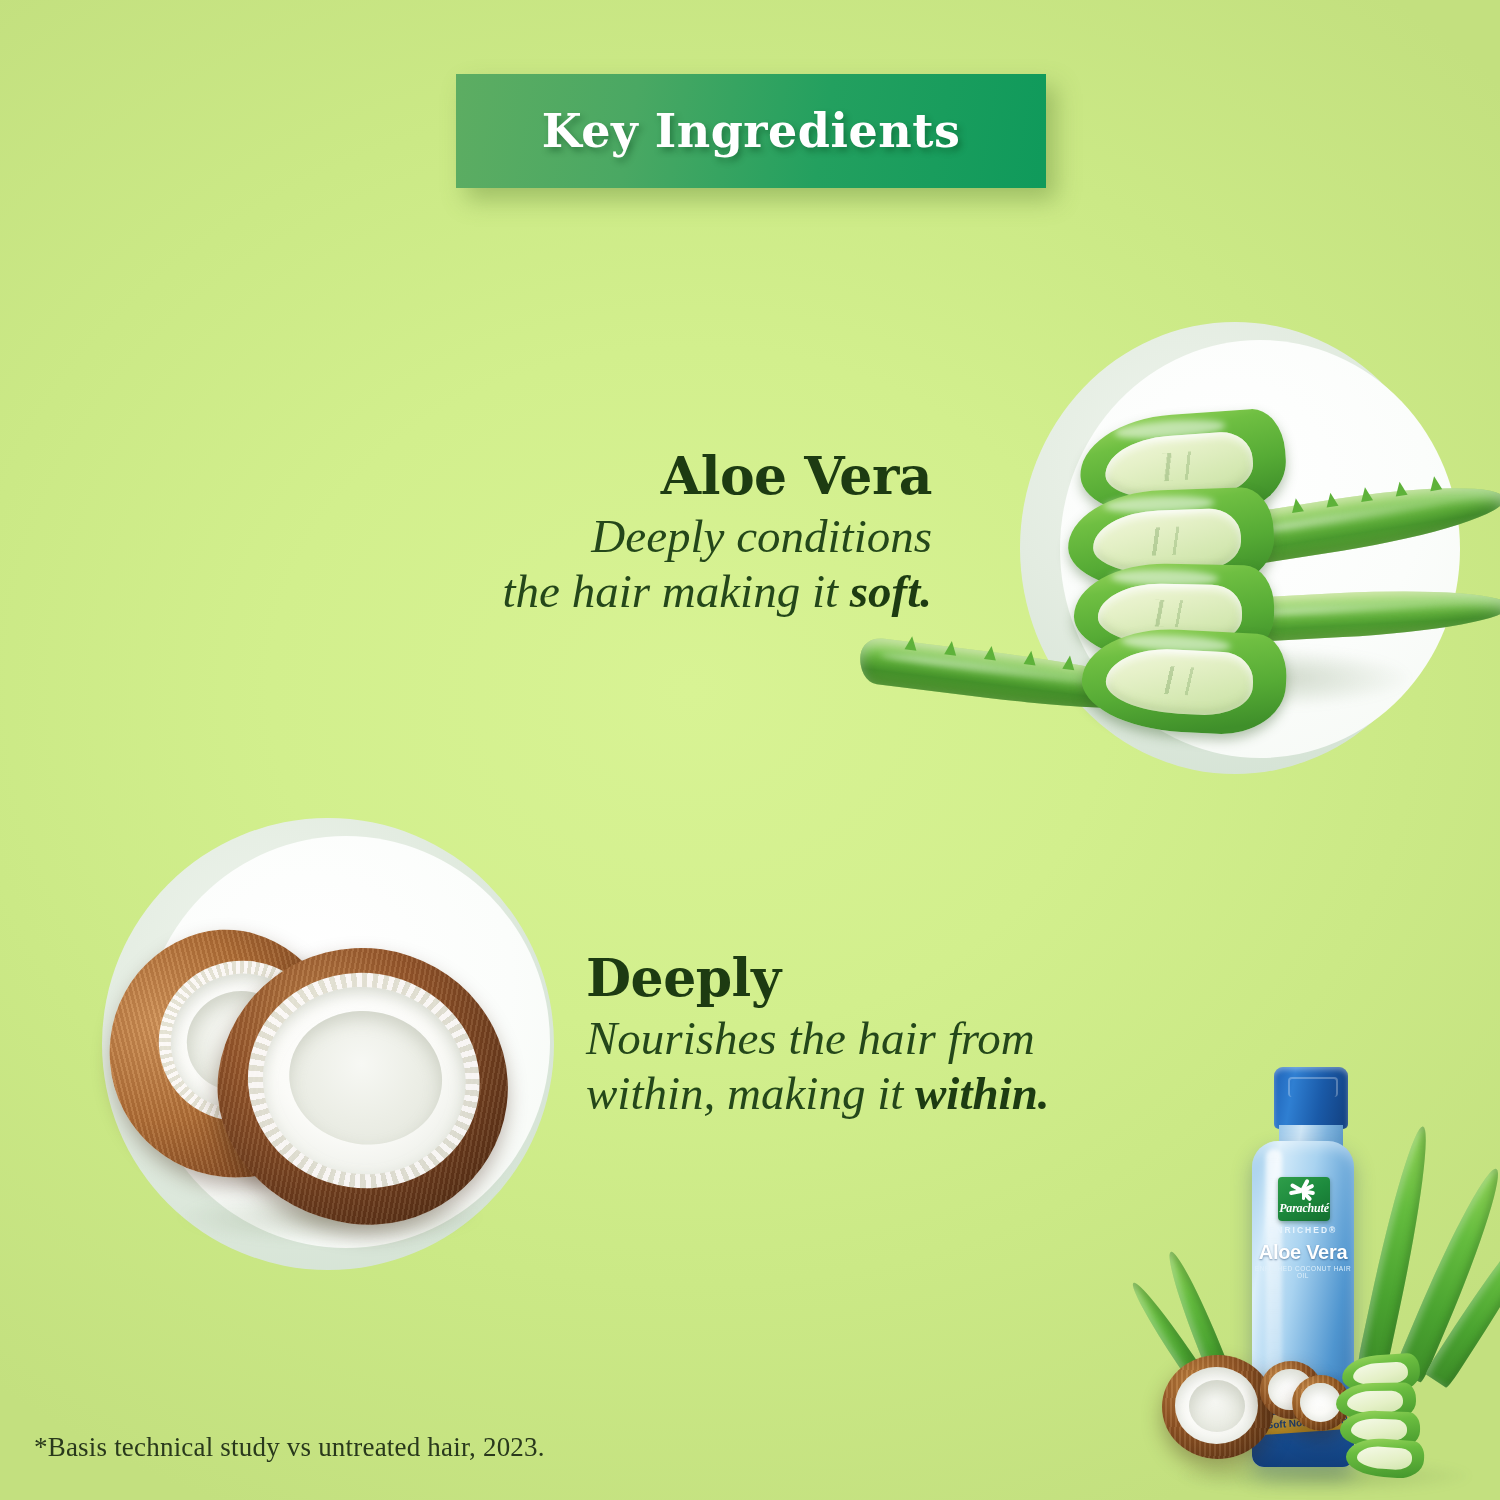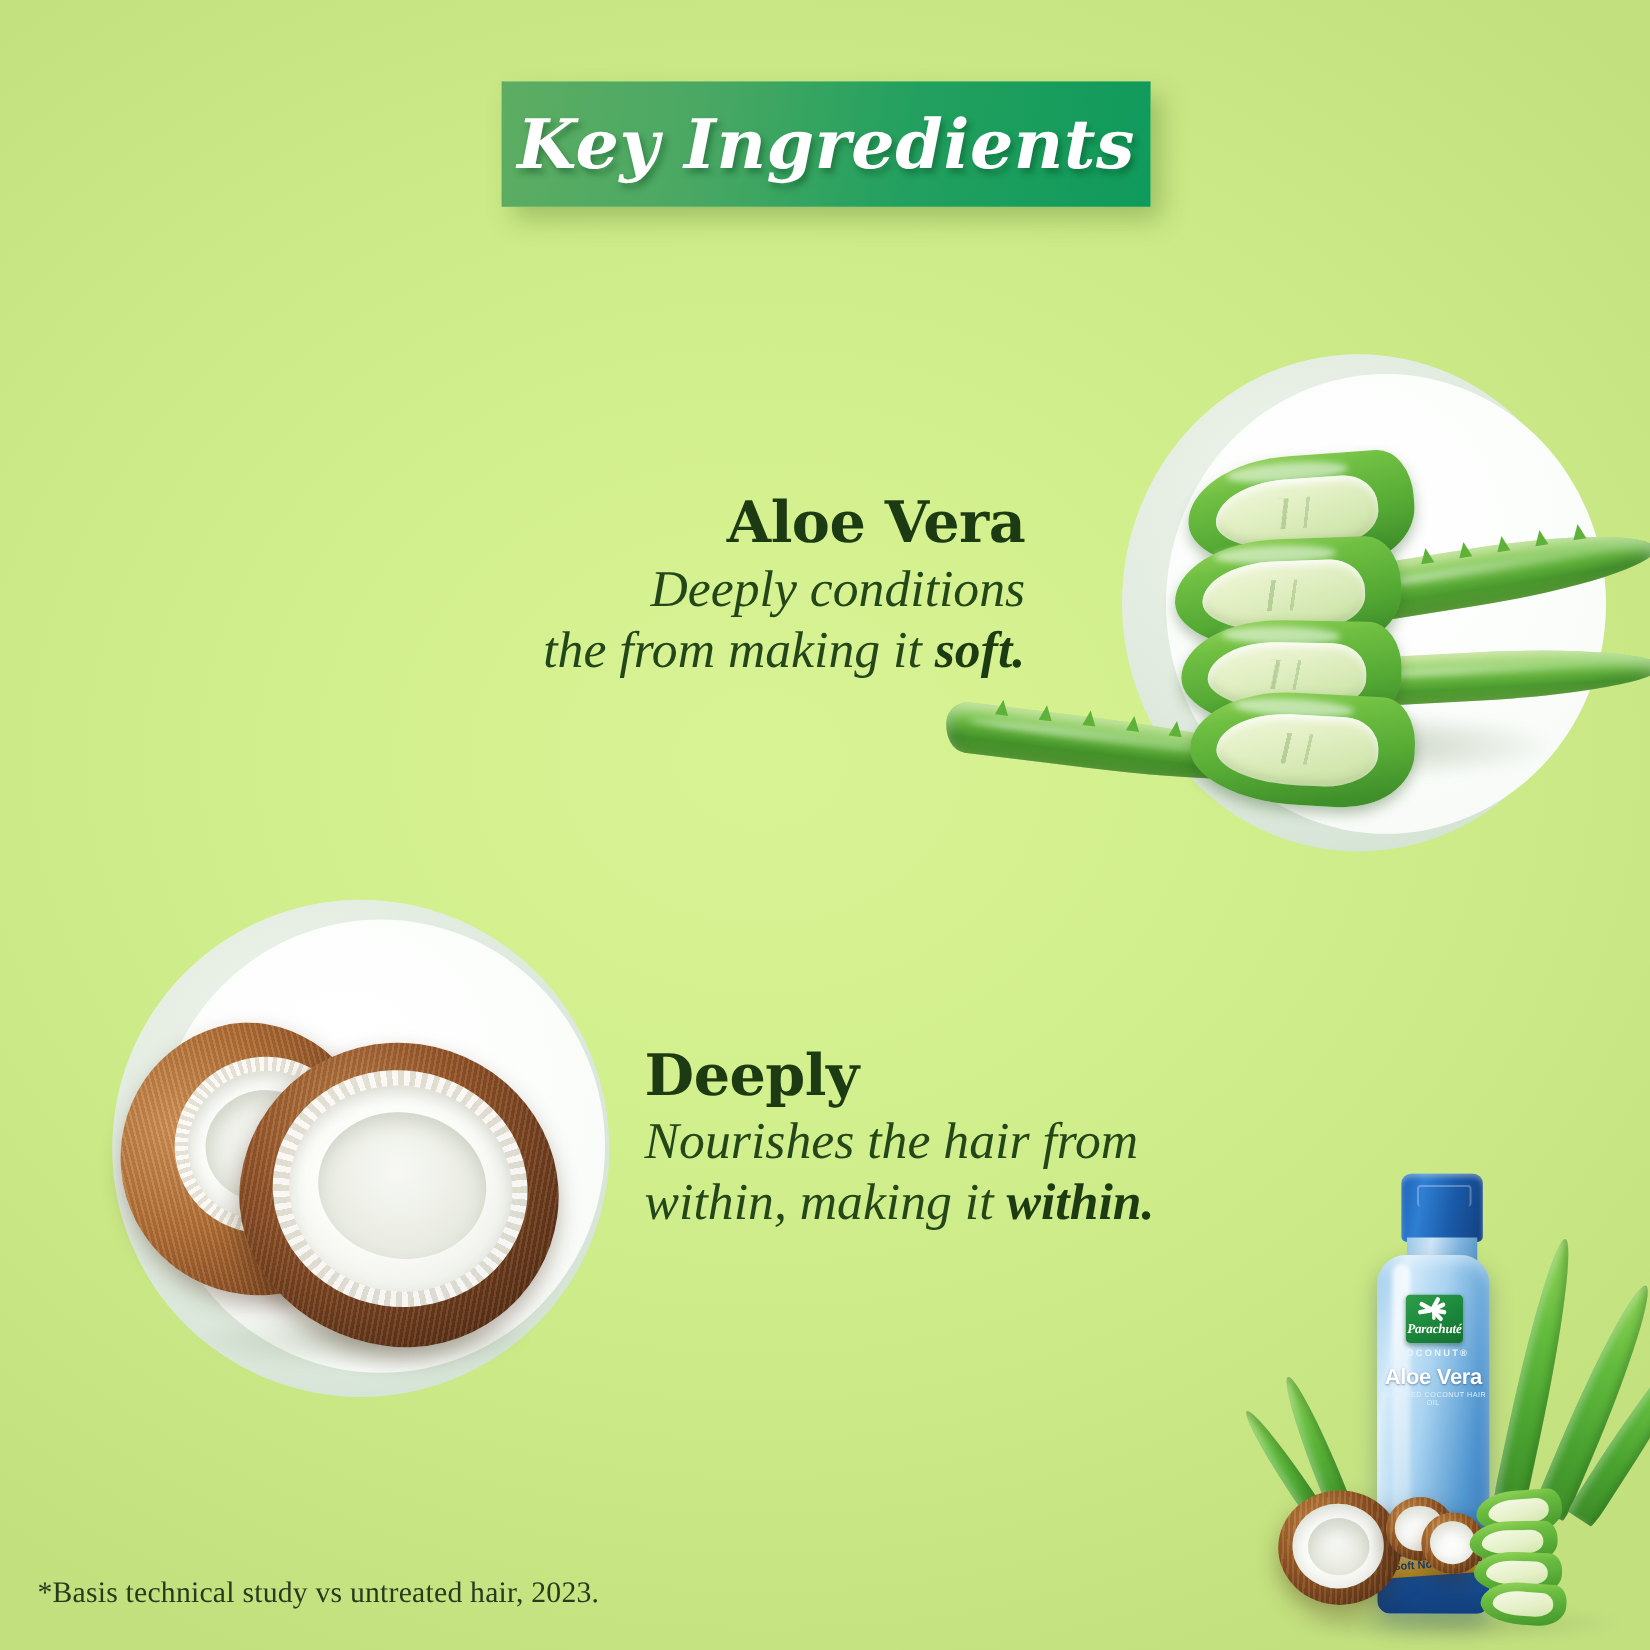--- a/index.html
+++ b/index.html
@@ -16,22 +16,22 @@
 
   
   .banner{
     position:absolute;left:456px;top:74px;width:590px;height:114px;
     background:linear-gradient(100deg,#5dad62 0%,#4aa863 30%,#23a05f 62%,#0f9a5b 100%);
     box-shadow:10px 12px 22px rgba(105,140,60,.45);
     display:flex;align-items:center;justify-content:center;
   }
   .banner-text{
     font-family:"DejaVu Serif",serif;
-    font-weight:700;font-style:italic;
-    font-size:62px;letter-spacing:.5px;color:#ffffff;
+    font-weight:700;
+    font-size:46px;letter-spacing:.5px;color:#ffffff;
     text-shadow:3px 4px 6px rgba(0,60,20,.38);
     white-space:nowrap;
   }
 
   
   .disc{position:absolute;border-radius:50%;}
   .disc-pale{
     background:radial-gradient(circle at 36% 30%, #eef4ec 0%, #e3ece1 42%, #d6e4d6 78%, #cfdfcf 100%);
     filter:blur(.4px);
   }
@@ -317,21 +317,21 @@
       <div class="slice-rind"></div>
         <div class="slice-gel"></div>
         <div class="slice-hi"></div>
     </div>
   </div>
 
   <div class="txt aloe-txt">
     <h2>Aloe Vera</h2>
     <p>
       <span>Deeply conditions</span><br>
-      <span>the from making it </span><b>soft.</b>
+      <span>the hair making it </span><b>soft.</b>
     </p>
   </div>
 
   <div class="coco-group">
     <div class="disc disc-pale coco-disc-back"></div>
     <div class="disc disc-white coco-disc-white"></div>
     <div class="coco-shadow"></div>
 
     <div class="coconut" style="left:20px;top:112px;width:236px;height:250px;transform:rotate(-16deg);">
       <div class="husk" style="border-radius:52% 48% 46% 54%/50% 52% 48% 50%;
@@ -378,21 +378,21 @@
             <i></i>
             <span style="transform:rotate(-62deg)"></span>
             <span style="transform:rotate(-26deg)"></span>
             <span style="transform:rotate(10deg)"></span>
             <span style="transform:rotate(46deg)"></span>
             <span style="transform:rotate(-150deg)"></span>
             <span style="transform:rotate(170deg)"></span>
           </div>
           <div class="brand">Parachuté</div>
         </div>
-        <div class="advansed">COCONUT®</div>
+        <div class="advansed">ENRICHED®</div>
         <div class="pack-name">Aloe Vera</div>
         <div class="pack-sub">ENRICHED COCONUT HAIR OIL</div>
         <div class="body-bottom"></div>
         <div class="pack-banner">For Soft Nourished Hair</div>
       </div>
     </div>
 
     <div class="mini-coco" style="left:2px;top:300px;width:112px;height:104px;">
       <div class="husk" style="border-radius:50%;
            background:radial-gradient(circle at 30% 28%, #c0823f 0%, #8f5324 42%, #4d2a10 92%);"></div>

